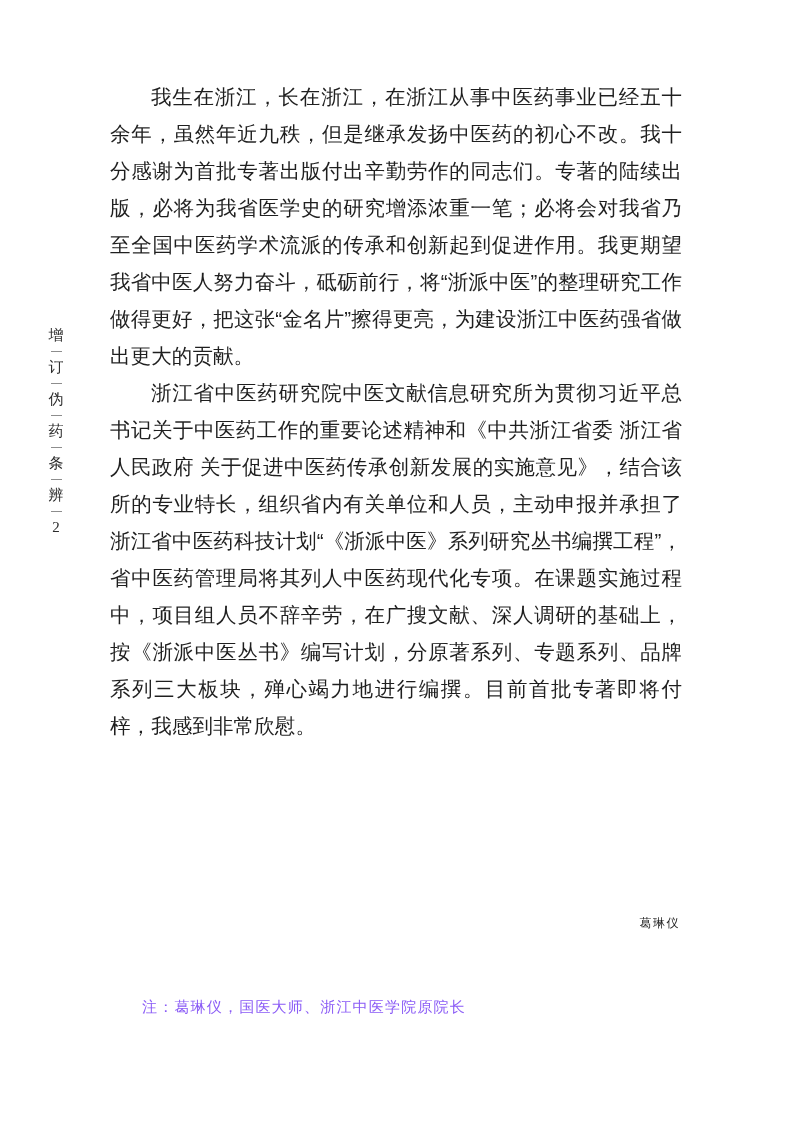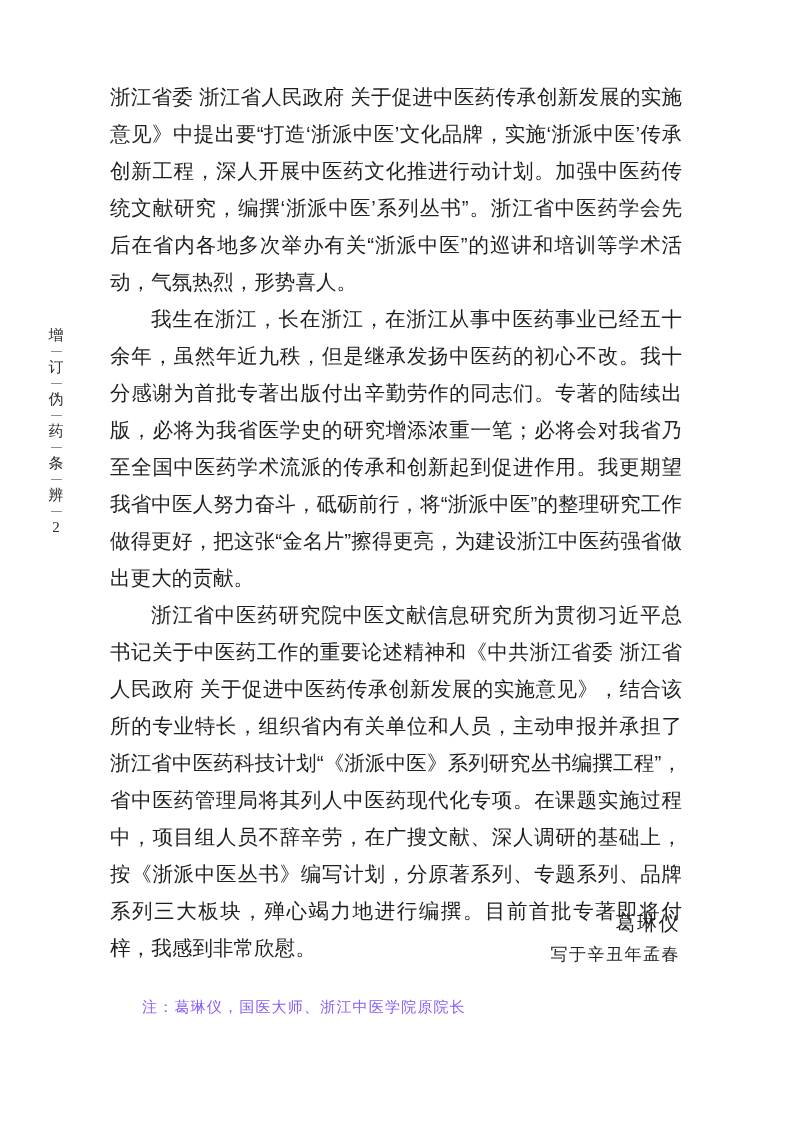--- a/index.html
+++ b/index.html
@@ -78,25 +78,25 @@
   
   .signature {
     position: absolute;
     left: 110px;
     top: 912px;
     width: 572px;
     text-align: right;
   }
   .signature .sig-name {
     font-family: "Liberation Serif", "DejaVu Serif", serif;
-    font-size: 20px;
+    font-size: 12px;
     line-height: 22px;
     letter-spacing: 1.5px;
     color: #1f1f1f;
-    margin: 0 2px 10px 0;
+    margin: 0 2px 22px 0;
   }
   .signature .sig-date {
     font-family: "Liberation Serif", "DejaVu Serif", serif;
     font-size: 17px;
     line-height: 22px;
     letter-spacing: 1.5px;
     color: #1f1f1f;
     margin: 0 2px 0 0;
   }
 
@@ -127,25 +127,23 @@
     <span class="rh-char">药</span>
     <span class="rh-sep" title="—"></span>
     <span class="rh-char">条</span>
     <span class="rh-sep" title="—"></span>
     <span class="rh-char">辨</span>
     <span class="rh-sep" title="—"></span>
     <span class="rh-page">2</span>
   </div>
 
   <div class="textblock">
-    <p class="para no-indent">浙江省委 浙江省人民政府 关于促进中医药传承创新发展的实施意见》中提出要“打造‘浙派中医’文化品牌，实施‘浙派中医’传承创新工程，深人开展中医药文化推进行动计划。加强中医药传统文献研究，编撰‘浙派中医’系列丛书”。浙江省中医药学会先后在省内各地多次举办有关“浙派中医”的巡讲和培训等学术活动，气氛热烈，形势喜人。</p>
     <p class="para">我生在浙江，长在浙江，在浙江从事中医药事业已经五十余年，虽然年近九秩，但是继承发扬中医药的初心不改。我十分感谢为首批专著出版付出辛勤劳作的同志们。专著的陆续出版，必将为我省医学史的研究增添浓重一笔；必将会对我省乃至全国中医药学术流派的传承和创新起到促进作用。我更期望我省中医人努力奋斗，砥砺前行，将“浙派中医”的整理研究工作做得更好，把这张“金名片”擦得更亮，为建设浙江中医药强省做出更大的贡献。</p>
     <p class="para">浙江省中医药研究院中医文献信息研究所为贯彻习近平总书记关于中医药工作的重要论述精神和《中共浙江省委 浙江省人民政府 关于促进中医药传承创新发展的实施意见》，结合该所的专业特长，组织省内有关单位和人员，主动申报并承担了浙江省中医药科技计划“《浙派中医》系列研究丛书编撰工程”，省中医药管理局将其列人中医药现代化专项。在课题实施过程中，项目组人员不辞辛劳，在广搜文献、深人调研的基础上，按《浙派中医丛书》编写计划，分原著系列、专题系列、品牌系列三大板块，殚心竭力地进行编撰。目前首批专著即将付梓，我感到非常欣慰。</p>
   </div>
 
   <div class="signature">
     <div class="sig-name">葛琳仪</div>
-    <div class="sig-date">写于辛丑年孟春</div>
   </div>
 
   <div class="footnote">注：葛琳仪，国医大师、浙江中医学院原院长</div>
 
 </div>
 
 </body></html>

